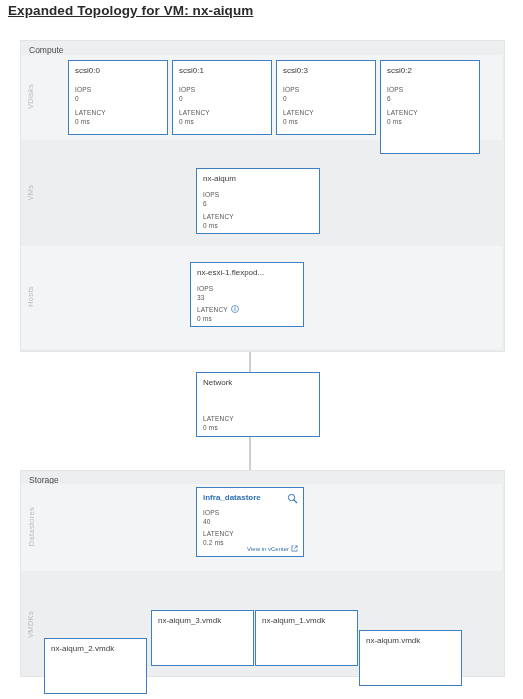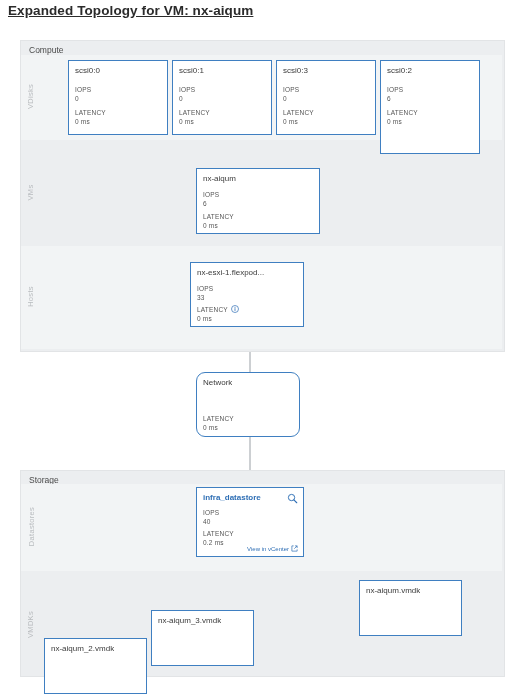--- a/index.html
+++ b/index.html
@@ -265,21 +265,21 @@
         <span>LATENCY</span><svg class="info-icon" viewBox="0 0 16 16">
             <circle cx="8" cy="8" r="7" fill="none" stroke="#2f6fb5" stroke-width="1.4"></circle>
             <circle cx="8" cy="4.3" r="1" fill="#2f6fb5"></circle>
             <rect x="7.2" y="6.4" width="1.6" height="5.4" fill="#2f6fb5"></rect>
           </svg>
       </span>
       <span class="metric-value">0 ms</span>
     </div>
   </div>
 
-  <div class="node" style="left:196px; top:372px; width:104px; height:65px;border-radius:9px;">
+  <div class="node" style="left:196px; top:372px; width:124px; height:65px;">
     <div class="node-title">Network</div>
     <div class="metric" style="top:42px;">
       <span class="metric-label">LATENCY</span>
       <span class="metric-value">0 ms</span>
     </div>
   </div>
 
   <div class="group-panel" style="left:20px; top:470px; width:483px; height:205px;">
     <div class="group-title">Storage</div>
   </div>
@@ -314,18 +314,21 @@
   </div>
 
   <div class="node" style="left:44px; top:610px; width:103px; height:56px;margin-top:28px;">
     <div class="node-title">nx-aiqum_2.vmdk</div>
   </div>
 
   <div class="node" style="left:151px; top:610px; width:103px; height:56px;">
     <div class="node-title">nx-aiqum_3.vmdk</div>
   </div>
 
-
-  <div class="node" style="left:359px; top:580px; width:103px; height:56px;">
+  <div class="node" style="left:255px; top:610px; width:103px; height:56px;">
+    <div class="node-title">nx-aiqum_1.vmdk</div>
+  </div>
+
+  <div class="node" style="left:359px; top:630px; width:103px; height:56px;">
     <div class="node-title">nx-aiqum.vmdk</div>
   </div>
 
 </div>
 
 </body></html>

